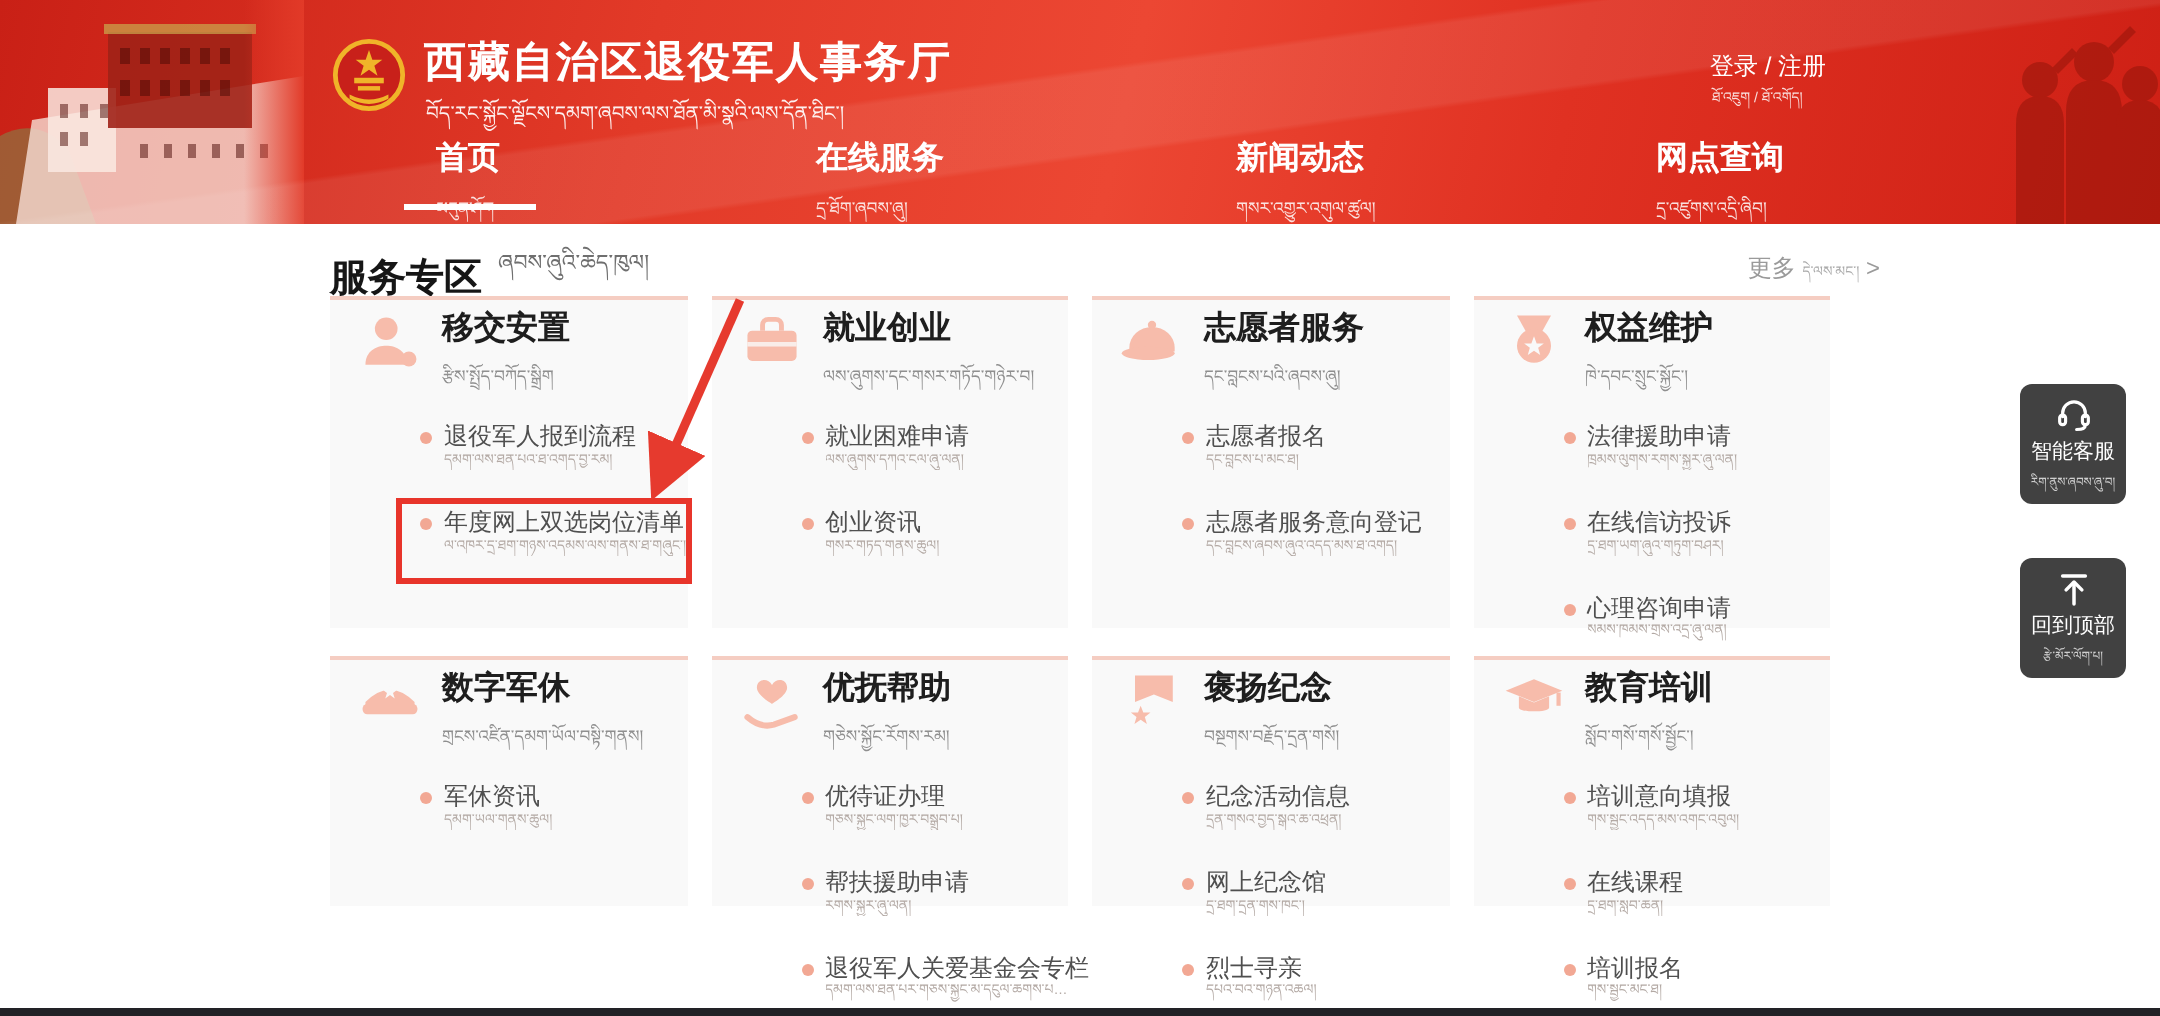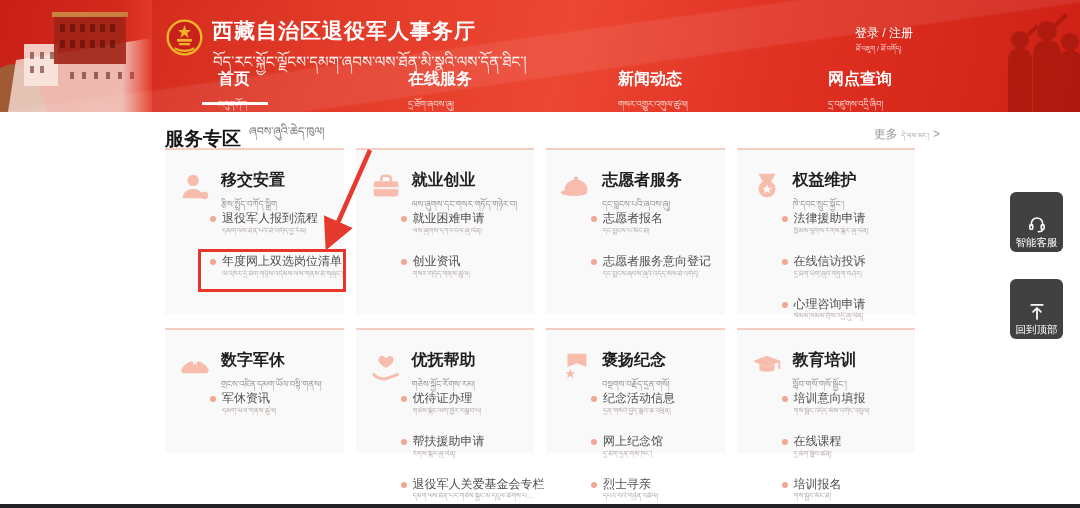--- a/index.html
+++ b/index.html
@@ -14,52 +14,52 @@
   }
   .header::after{
     content:"";position:absolute;inset:0;
     background:linear-gradient(172deg,transparent 42%,rgba(255,255,255,0.08) 43%,rgba(255,255,255,0.08) 58%,transparent 59%);
     pointer-events:none;
   }
   .palace-art{position:absolute;left:0;top:0;width:152px;height:112px;}
   .soldiers-art{position:absolute;right:0;top:0;width:78px;height:112px;}
   .emblem{position:absolute;left:166px;top:19px;width:37px;height:37px;}
   .site-title{position:absolute;left:212px;top:17px;font-size:21px;font-weight:bold;color:#fff;letter-spacing:1px;white-space:nowrap;z-index:2;}
-  .site-title-tib{position:absolute;left:213px;top:45px;font-size:15px;color:rgba(255,255,255,0.92);white-space:nowrap;z-index:2;}
+  .site-title-tib{position:absolute;left:213px;top:45px;font-size:10px;color:rgba(255,255,255,0.92);white-space:nowrap;z-index:2;}
   .login{position:absolute;left:855px;top:25px;font-size:12px;color:#fff;z-index:2;cursor:pointer;}
   .login-tib{position:absolute;left:856px;top:41px;font-size:7px;color:rgba(255,255,255,0.85);z-index:2;}
   .nav-item{position:absolute;top:69px;color:#fff;z-index:2;cursor:pointer;}
   .nav-label{font-size:16px;font-weight:700;white-space:nowrap;}
   .nav-tib{font-size:8.5px;margin-top:5px;color:rgba(255,255,255,0.85);white-space:nowrap;}
   .nav-underline{position:absolute;left:202px;top:102px;width:66px;height:3px;background:#fff;z-index:2;}
   
   .section-head{position:absolute;left:165px;top:119px;display:flex;align-items:flex-end;gap:8px;}
   .section-title{font-size:19px;font-weight:bold;color:#161616;}
   .section-tib{font-size:11px;color:#6f6f6f;padding-bottom:2px;}
   .more-link{position:absolute;left:840px;top:126px;width:100px;text-align:right;font-size:12px;color:#9a9a9a;cursor:pointer;}
   .more-link .more-tib{font-size:7px;color:#aaa;}
   
   .cards-row{position:absolute;left:165px;width:750px;display:grid;grid-template-columns:repeat(4,1fr);gap:12px;}
   .row1{top:148px;height:166px;}
   .row2{top:328px;height:125px;}
   .card{position:relative;background:#f9f9f9;border-top:2px solid #f5cdc2;}
-  .card-head{position:absolute;left:13px;top:20px;display:flex;justify-content:center;}
+  .card-head{position:absolute;left:13px;top:4px;display:flex;justify-content:center;}
   .card-icon{width:34px;height:34px;margin-right:9px;flex:0 0 auto;}
   .card-title{font-size:16px;font-weight:bold;color:#1e1e1e;white-space:nowrap;cursor:pointer;}
   .card-tib{font-size:8.5px;color:#8f8f8f;margin-top:4px;white-space:nowrap;}
   .card-items{position:absolute;left:45px;top:62px;}
   .item{position:relative;padding-left:12px;margin-bottom:20px;cursor:pointer;}
   .bullet{position:absolute;left:0;top:4px;width:6px;height:6px;border-radius:50%;background:#f2a894;}
   .item-label{font-size:12px;line-height:1.15;color:#4f4f4f;white-space:nowrap;}
   .item-tib{font-size:7px;line-height:1.15;color:#b3a9a4;margin-top:1px;white-space:nowrap;max-width:140px;overflow:hidden;}
   .highlight-box{position:absolute;left:-12px;top:-6px;width:142px;height:37px;border:3px solid #e8352b;z-index:4;pointer-events:none;}
   
   .annotation-arrow{position:absolute;left:308px;top:140px;width:85px;height:112px;z-index:5;pointer-events:none;}
   
-  .float-btn{position:absolute;left:1010px;width:53px;height:60px;background:#414141;border-radius:6px;color:#fff;text-align:center;padding-top:22px;box-sizing:border-box;cursor:pointer;z-index:6;}
+  .float-btn{position:absolute;left:1010px;width:53px;height:60px;background:#414141;border-radius:6px;color:#fff;text-align:center;padding-top:5px;box-sizing:border-box;cursor:pointer;z-index:6;}
   .float-btn .fb-icon{display:block;height:21px;}
   .float-btn .fb-label{font-size:10.5px;margin-top:1px;}
   .float-btn .fb-tib{font-size:6px;color:rgba(255,255,255,0.75);margin-top:1px;}
   .fb1{top:192px;}
   .fb2{top:258px;margin-top:21px;}
   
   .bottom-bar{position:absolute;left:0;bottom:0;width:100%;height:4px;background:#222226;}
 </style>
 </head>
 <body>

